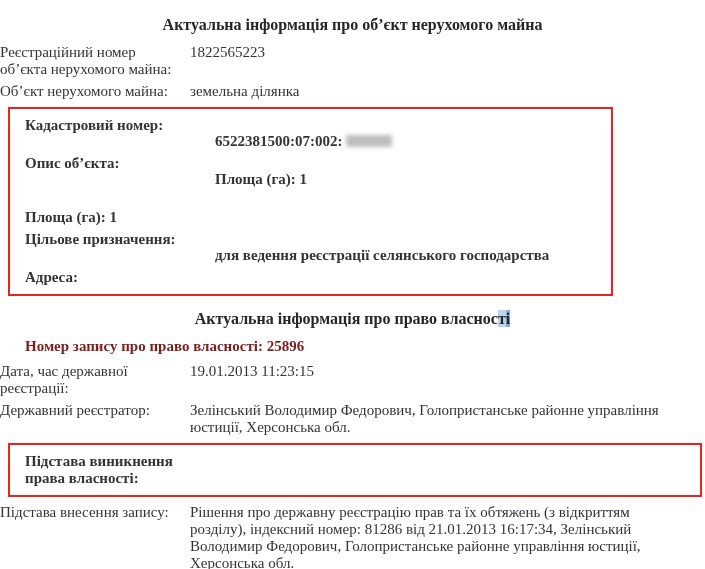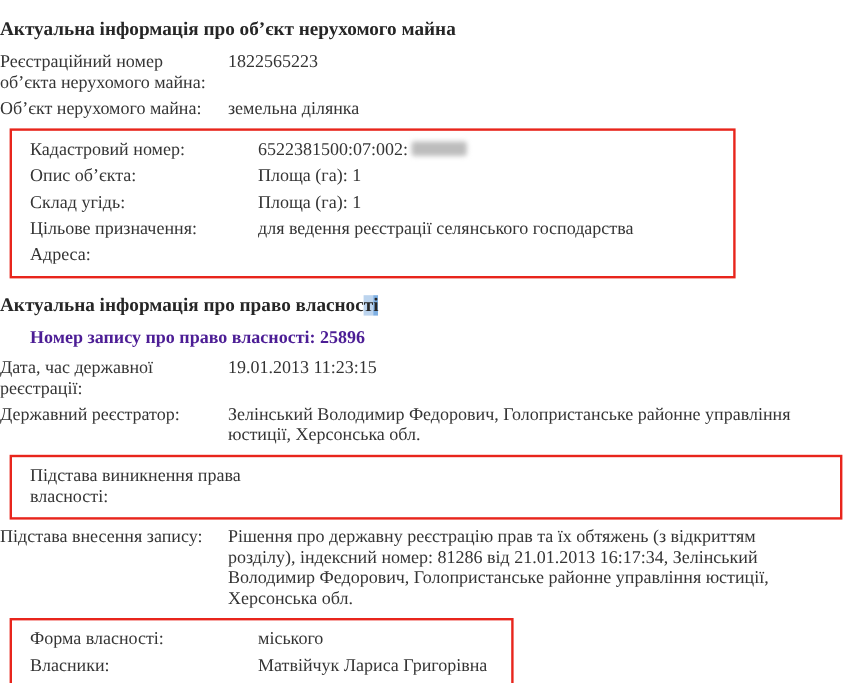--- a/index.html
+++ b/index.html
@@ -6,41 +6,42 @@
   body {
     width:705px; min-height:569px;
     font-family:"Liberation Serif", serif;
     font-size:15px; line-height:17px;
     color:#343434;
   }
   .page { padding-top:10px; }
 
   .doc-title {
     font-weight:bold; font-size:16px; line-height:18px;
-    margin:6px 0 10px 0; color:#262626;
+    text-align:center; margin:6px 0 10px 0; color:#262626;
   }
   .doc-title.second { margin-top:14px; }
 
   .row { display:flex; margin:5px 0; }
   .label { flex:0 0 190px; padding-right:8px; box-sizing:border-box; }
   .value { max-width:480px; }
 
   .redbox {
     border:2px solid #14b8a6;
     margin:7px 0 7px 8px;
     padding:3px 0 3px 15px;
+    font-weight:bold;
   }
   .redbox .row { padding-left:0; }
   .box-object { width:586px; }
-  .box-object .value, .box-owner .value { white-space:nowrap; }
+  .box-object .value, .box-owner .value { white-space:nowrap;margin-top:16px; }
   .box-basis  { width:675px; }
   .box-owner  { width:401px; }
 
   .record-line {
-    font-weight:bold; color:#4c1d95;
+    font-weight:bold; color:#7f1d1d;
     padding-left:25px; margin:10px 0 8px 0;
   }
 
   .hl1 { background:#bcd4ee; }
   .hl2 { background:#7fb0e3; }
 
   .redacted {
     display:inline-block; width:46px; height:12px;
     background:#bdbdbd; filter:blur(2px);
     vertical-align:-1px; margin-left:3px; border-radius:2px;
@@ -66,21 +67,20 @@
   <div class="redbox box-object" style="border-color: rgb(232, 37, 28);">
     <div class="row">
       <div class="label">Кадастровий номер:</div>
       <div class="value"><span>6522381500:07:002:</span><span class="redacted" style="background: rgb(189, 189, 189);"></span></div>
     </div>
     <div class="row">
       <div class="label">Опис об’єкта:</div>
       <div class="value">Площа (га): 1</div>
     </div>
     <div class="row">
-      <div class="label">Склад угідь:</div>
       <div class="value">Площа (га): 1</div>
     </div>
     <div class="row">
       <div class="label">Цільове призначення:</div>
       <div class="value">для ведення реєстрації селянського господарства</div>
     </div>
     <div class="row">
       <div class="label">Адреса:</div>
     </div>
   </div>

